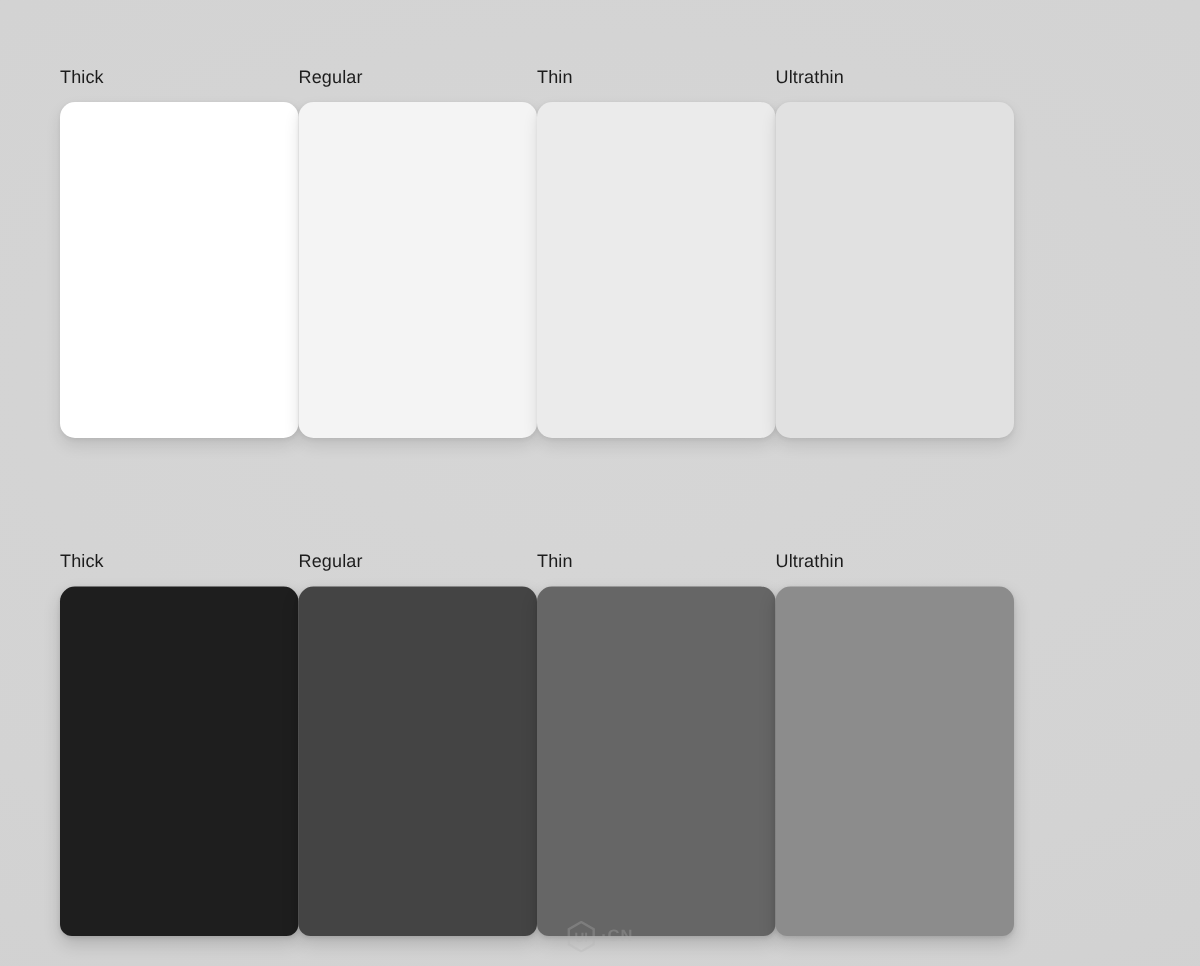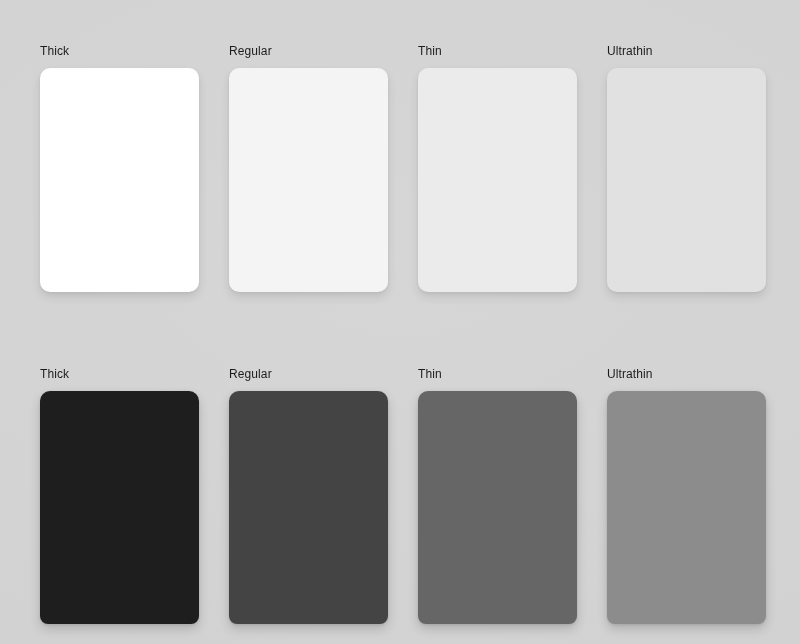--- a/index.html
+++ b/index.html
@@ -23,21 +23,20 @@
       radial-gradient(120% 90% at 50% 40%, #d6d6d6 0%, #d3d3d3 60%, #d0d0d0 100%);
     -webkit-font-smoothing: antialiased;
   }
 
   .swatch-row {
     position: absolute;
     left: 40px;
     width: 728px;
     display: flex;
     flex-direction: row;
-    gap: 30px;
   }
 
   .swatch-row.row-light { top: 44px; }
   .swatch-row.row-dark  { top: 367px; }
 
   .swatch {
     width: 159px;
     display: flex;
     flex-direction: column;
   }
@@ -147,14 +146,21 @@
       <div class="swatch-card" style="background-color: rgb(102, 102, 102);"></div>
     </div>
 
     <div class="swatch">
       <div class="swatch-label">Ultrathin</div>
       <div class="swatch-card" style="background-color: rgb(140, 140, 140);"></div>
     </div>
 
   </div>
 
+  <div id="watermark">
+    <svg class="mark-badge" viewBox="0 0 19 21">
+      <path d="M9.5 0.7 L17.8 5.4 L17.8 15.6 L9.5 20.3 L1.2 15.6 L1.2 5.4 Z" fill="none" stroke="#b4b4b4" stroke-width="1.6"></path>
+      <text x="9.5" y="14.2" text-anchor="middle" font-family="Liberation Sans, sans-serif" font-size="9" font-weight="700" fill="#b4b4b4">UI</text>
+    </svg>
+    <span class="mark-text">·CN</span>
+  </div>
 
 </div>
 
 </body></html>

